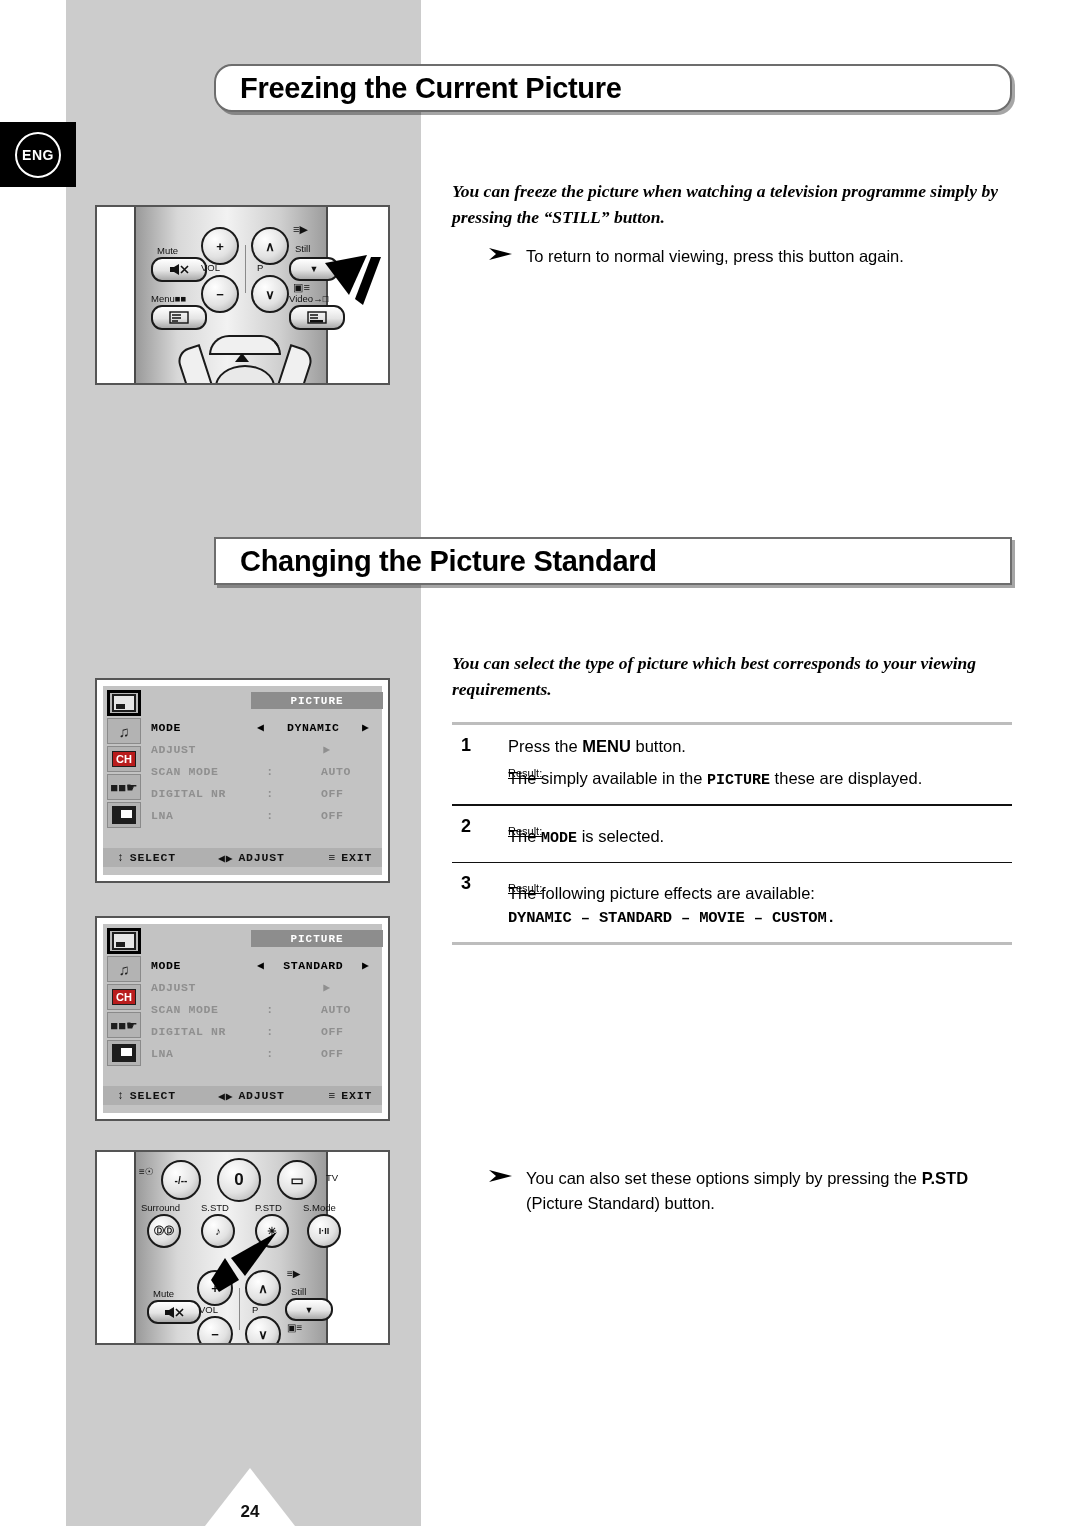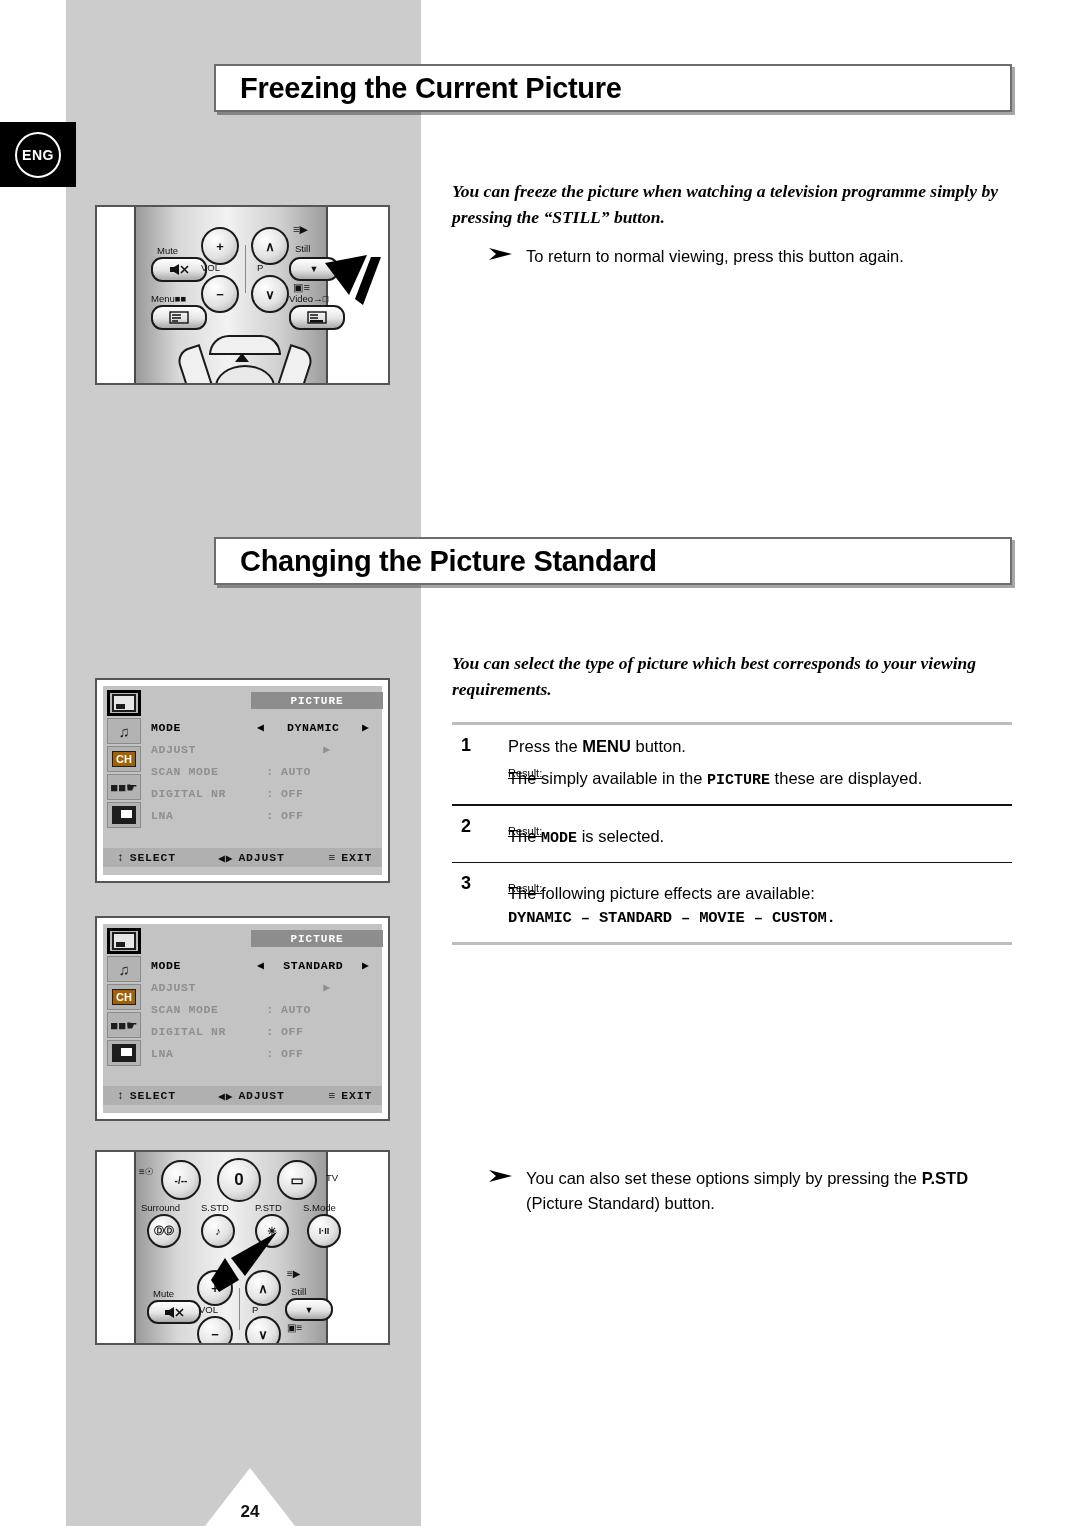--- a/index.html
+++ b/index.html
@@ -21,21 +21,21 @@
   .page-num-label{position:absolute;left:205px;top:1502px;width:90px;text-align:center;
                   font-size:17px;font-weight:bold;color:#111;}
 
   
   .title-box{position:absolute;left:214px;width:798px;height:48px;background:#ffffff;
              border:2px solid #6d6d6d;box-sizing:border-box;
              box-shadow:3px 3px 0 rgba(0,0,0,.35);}
   .title-box .txt{position:absolute;left:24px;top:50%;transform:translateY(-50%);
                   font-size:29px;font-weight:bold;color:#000;letter-spacing:-.3px;
                   font-family:"Liberation Sans", sans-serif;}
-  #title1{top:64px;}
+  #title1{top:64px;border-radius:18px;}
   #title2{top:537px;}
 
   
   .intro{position:absolute;left:452px;width:565px;
          font-style:italic;font-weight:bold;font-size:17.5px;line-height:26px;color:#000;
          font-family:"Liberation Serif", serif;}
   #intro1{top:178px;}
   #intro2{top:650px;}
 
   .note{position:absolute;display:flex;gap:12px;width:540px;}
@@ -76,39 +76,39 @@
   .osd-iconcol{position:absolute;left:4px;top:4px;width:36px;}
   .osd-ico{width:34px;height:26px;margin-bottom:2px;background:#b3b3b3;
            border:1px solid #8a8a8a;box-sizing:border-box;position:relative;
            display:flex;align-items:center;justify-content:center;}
   .osd-ico.sel{border:3px solid #000;background:#b9b9b9;}
   .ico-tv{width:20px;height:14px;border:2px solid #1d1d1d;background:#e6e6e6;position:relative;}
   .ico-tv::after{content:"";position:absolute;left:2px;bottom:1px;width:9px;height:5px;background:#1d1d1d;}
   .ico-tv2{width:20px;height:14px;border:2px solid #1d1d1d;background:#1d1d1d;position:relative;}
   .ico-tv2::after{content:"";position:absolute;right:2px;top:2px;width:11px;height:8px;background:#fff;}
   .ico-note{font-size:15px;color:#1d1d1d;line-height:1;}
-  .ico-ch{font-size:11px;font-weight:bold;color:#fff;background:#a16207;padding:1px 3px;
+  .ico-ch{font-size:11px;font-weight:bold;color:#fff;background:#b91c1c;padding:1px 3px;
           border:1px solid #1d1d1d;}
   .ico-hand{font-size:13px;color:#1d1d1d;line-height:1;}
 
   .osd-title{position:absolute;left:148px;top:6px;width:132px;height:17px;background:#8d8d8d;
              color:#ffffff;font-family:"Liberation Mono", monospace;font-weight:bold;
              font-size:11px;letter-spacing:1px;display:flex;align-items:center;
              justify-content:center;}
   .osd-rows{position:absolute;left:48px;top:30px;right:6px;}
   .osd-row{display:flex;align-items:center;height:22px;
            font-family:"Liberation Mono", monospace;font-size:11.5px;letter-spacing:.6px;}
   .osd-row .k{width:108px;}
   .osd-row .arrL{width:22px;text-align:center;}
   .osd-row .v{width:92px;text-align:center;}
   .osd-row .arrR{width:22px;text-align:center;}
   .osd-row.active{color:#000000;font-weight:bold;}
   .osd-row.dim{color:#8f8f8f;font-weight:bold;}
   .osd-row .colon{width:22px;text-align:center;}
-  .osd-row .val2{text-align:left;}
+  .osd-row .val2{text-align:left;margin-left:40px;}
   .osd-bar{position:absolute;left:0;right:0;bottom:8px;height:19px;background:#b0b0b0;
            display:flex;align-items:center;
            font-family:"Liberation Mono", monospace;font-weight:bold;font-size:11.5px;
            color:#101010;letter-spacing:.8px;}
   .osd-bar span.seg{display:flex;align-items:center;gap:5px;}
   .osd-bar .s1{margin-left:14px;}
   .osd-bar .s2{margin-left:42px;}
   .osd-bar .s3{margin-left:44px;}
 
   

